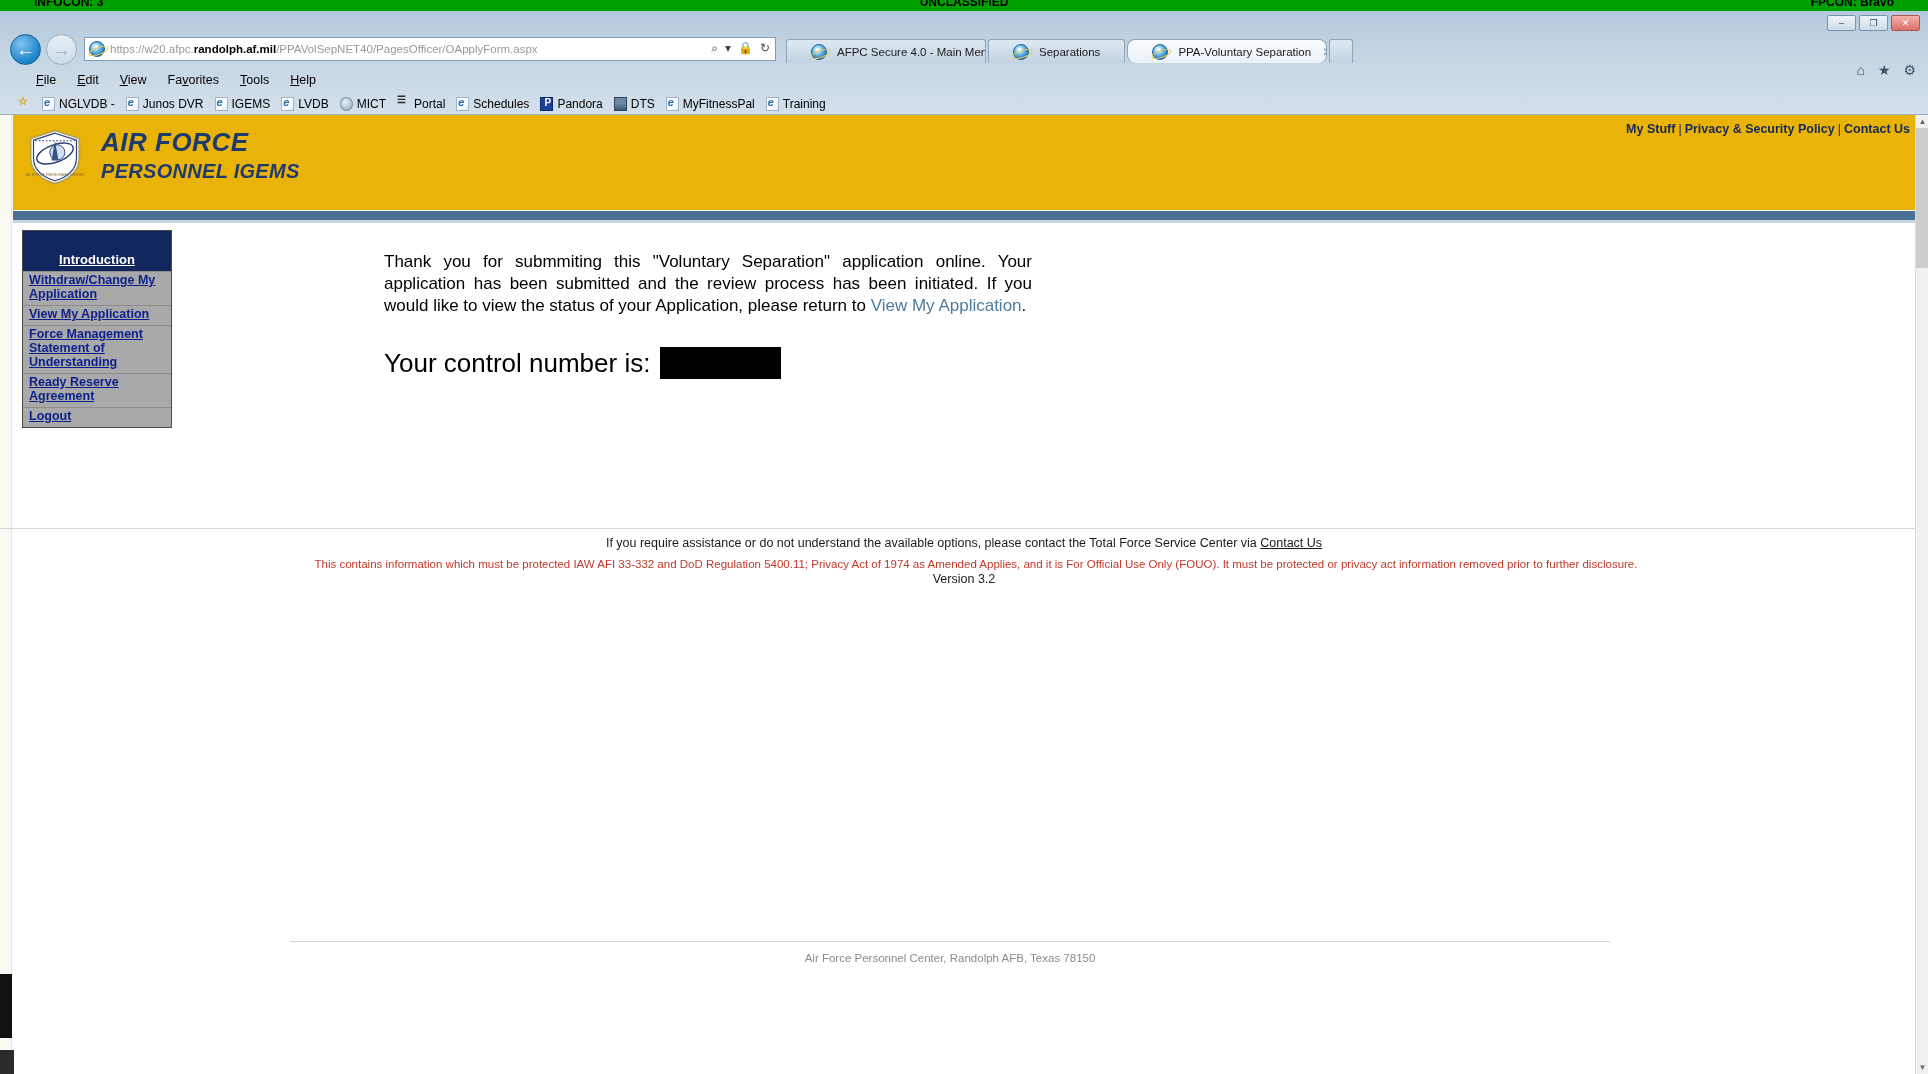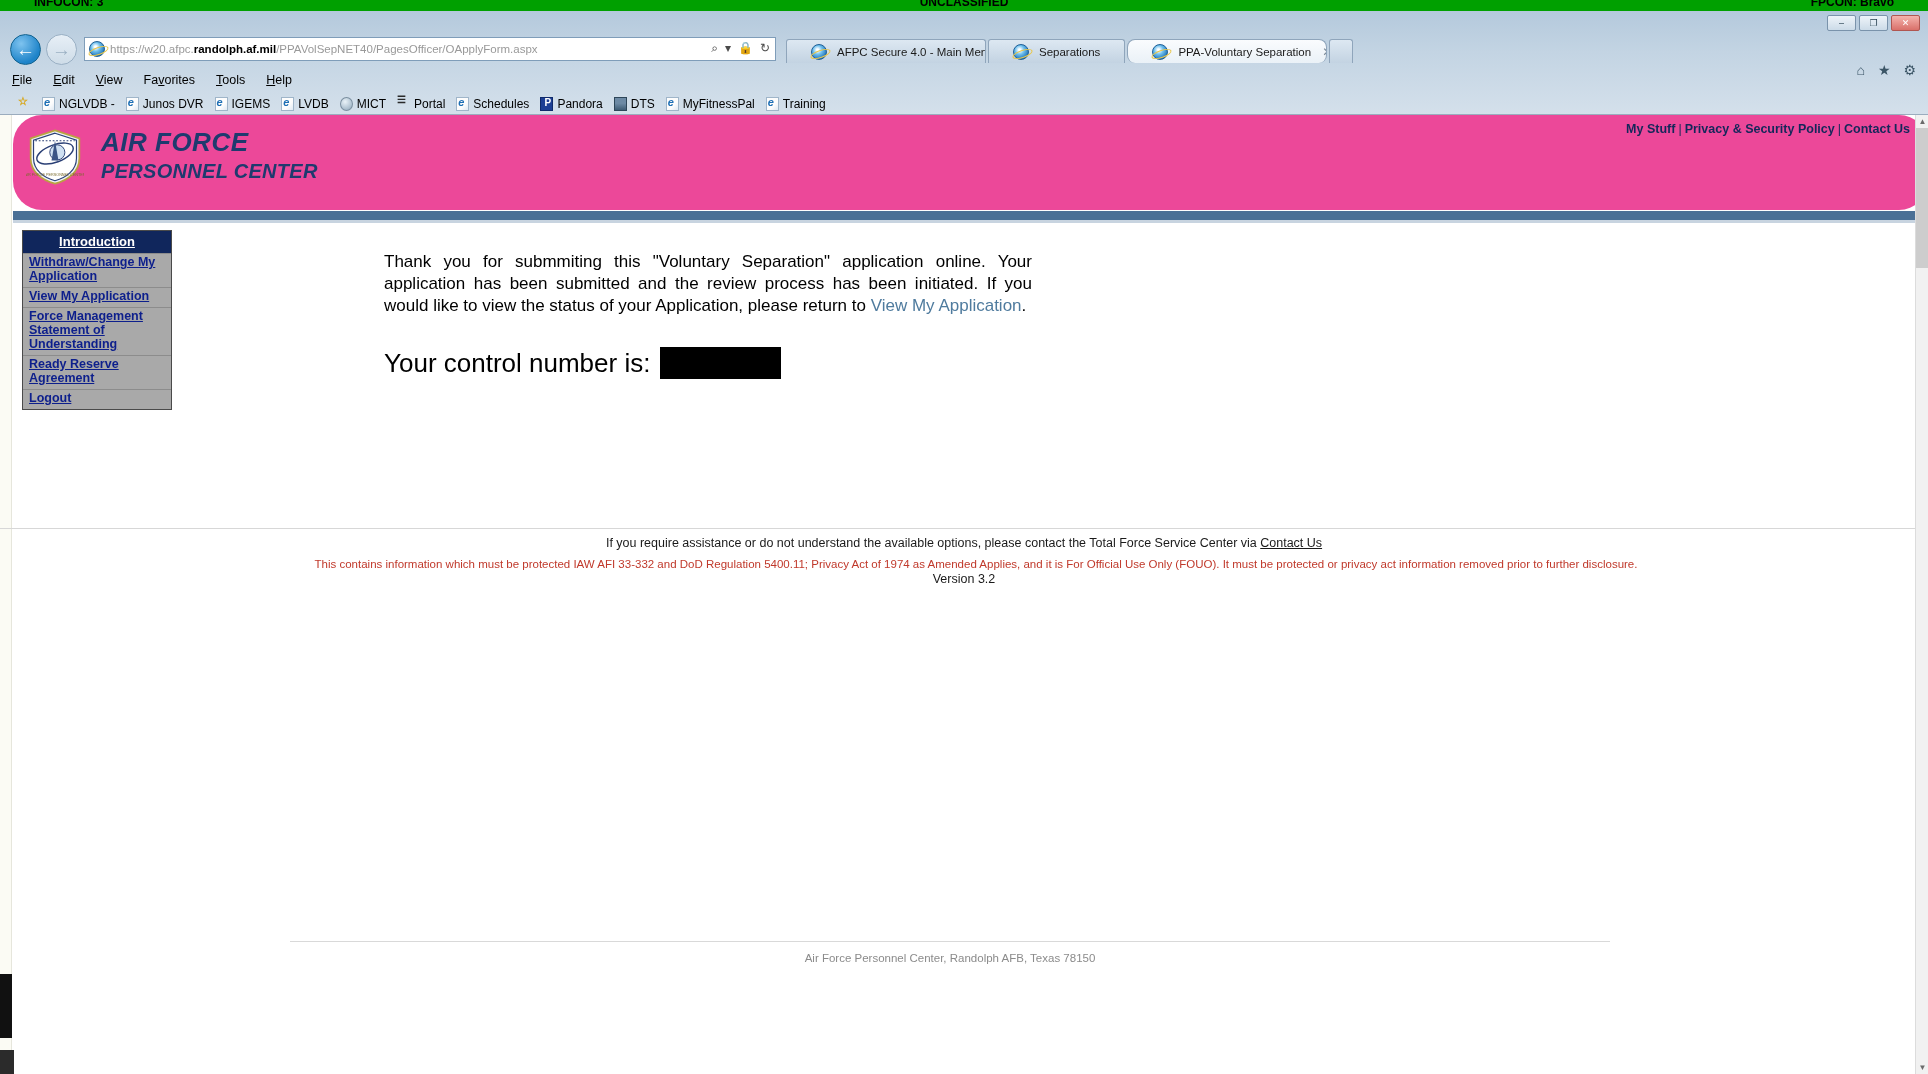--- a/index.html
+++ b/index.html
@@ -109,21 +109,21 @@
   .tab.newtab { min-width: 24px; width: 24px; padding: 0; }
 
   .chrome-right-icons {
     position: absolute; right: 12px; top: 30px;
     display: flex; gap: 13px; font-size: 14px; color: #3c marketing;
   }
   .cri { color: #3b5566; font-size: 14px; }
 
   .menubar {
     position: absolute; top: 58px; left: 0; width: 1928px; height: 22px;
-    display: flex; align-items: center; padding-left: 12px; gap: 21px;
+    display: flex; align-items: center; padding-left: 36px; gap: 21px;
     font-size: 12.5px; color: #000;
   }
   .menubar span { cursor: default; }
   .menubar u { text-decoration: underline; }
 
   .favbar {
     position: absolute; top: 82px; left: 0; width: 1928px; height: 22px;
     display: flex; align-items: center; padding-left: 18px; gap: 11px;
     font-size: 12px; color: #000; white-space: nowrap;
   }
@@ -165,22 +165,21 @@
     position: absolute; left: 0; top: 0; width: 12px; height: 959px;
     background: #fbfbf4; border-right: 1px solid #e6e6dc;
   }
   .page-left-strip .lscroll {
     position: absolute; left: 0; bottom: 36px; width: 12px; height: 64px;
     background: #111;
   }
 
   .af-header {
     position: absolute; left: 13px; top: 0; right: 0; height: 95px;
-    background: #ec4899;
-    border-radius: 29px;
+    background: #eab308;
   }
   .af-seal {
     position: absolute; left: 13px; top: 13px;
     width: 58px; height: 58px;
   }
   .af-title {
     position: absolute; left: 88px; top: 12px;
     color: #1f3a6e; font-style: italic; font-weight: bold;
     font-family: "Liberation Sans", sans-serif;
   }
@@ -206,21 +205,21 @@
   
   .sidebar {
     position: absolute; left: 22px; top: 115px;
     width: 150px;
     border: 1px solid #4a4a4a;
     background: #a9a9a9;
   }
   .sb-head {
     background: #10265c; color: #fff;
     text-align: center; font-size: 13px; font-weight: bold;
-    padding: 3px 0 4px; text-decoration: underline;
+    padding: 21px 0 4px; text-decoration: underline;
   }
   .sb-item {
     padding: 1px 5px 4px 6px;
     border-top: 1px solid #8c8c8c;
     font-size: 12.5px; font-weight: bold;
     color: #0d1f8c; text-decoration: underline;
     line-height: 14px;
     cursor: pointer;
   }
   .sb-item:first-of-type { border-top: none; }
@@ -429,21 +428,21 @@
       <path d="M50 9 L87 21 V52 C87 73 69 86 50 91 C31 86 13 73 13 52 V21 Z" fill="#ffffff" stroke="#2a3f75" stroke-width="2"></path>
       <ellipse cx="50" cy="44" rx="33" ry="15" fill="none" stroke="#2a3f75" stroke-width="2.5" transform="rotate(-20 50 44)"></ellipse>
       <circle cx="54" cy="42" r="13" fill="#cfe0f2" stroke="#2a3f75" stroke-width="1.6"></circle>
       <path d="M44 56 L50 22 L56 56 Z" fill="#3a5486"></path>
       <path d="M16 22 h68" stroke="#2a3f75" stroke-width="2" stroke-dasharray="3 3"></path>
       <text x="50" y="82" font-size="6.5" text-anchor="middle" fill="#7a6a2c" font-family="Liberation Sans, sans-serif">AIR FORCE PERSONNEL CENTER</text>
     </svg>
 
     <div class="af-title">
       <div class="l1">AIR FORCE</div>
-      <div class="l2">PERSONNEL CENTER</div>
+      <div class="l2">PERSONNEL IGEMS</div>
     </div>
 
     <div class="toplinks">
       <a>My Stuff</a><span class="sep">|</span><a>Privacy &amp; Security Policy</a><span class="sep">|</span><a>Contact Us</a>
     </div>
   </div>
 
   <div class="blue-rule"></div>
   <div class="blue-rule-shadow"></div>
 

